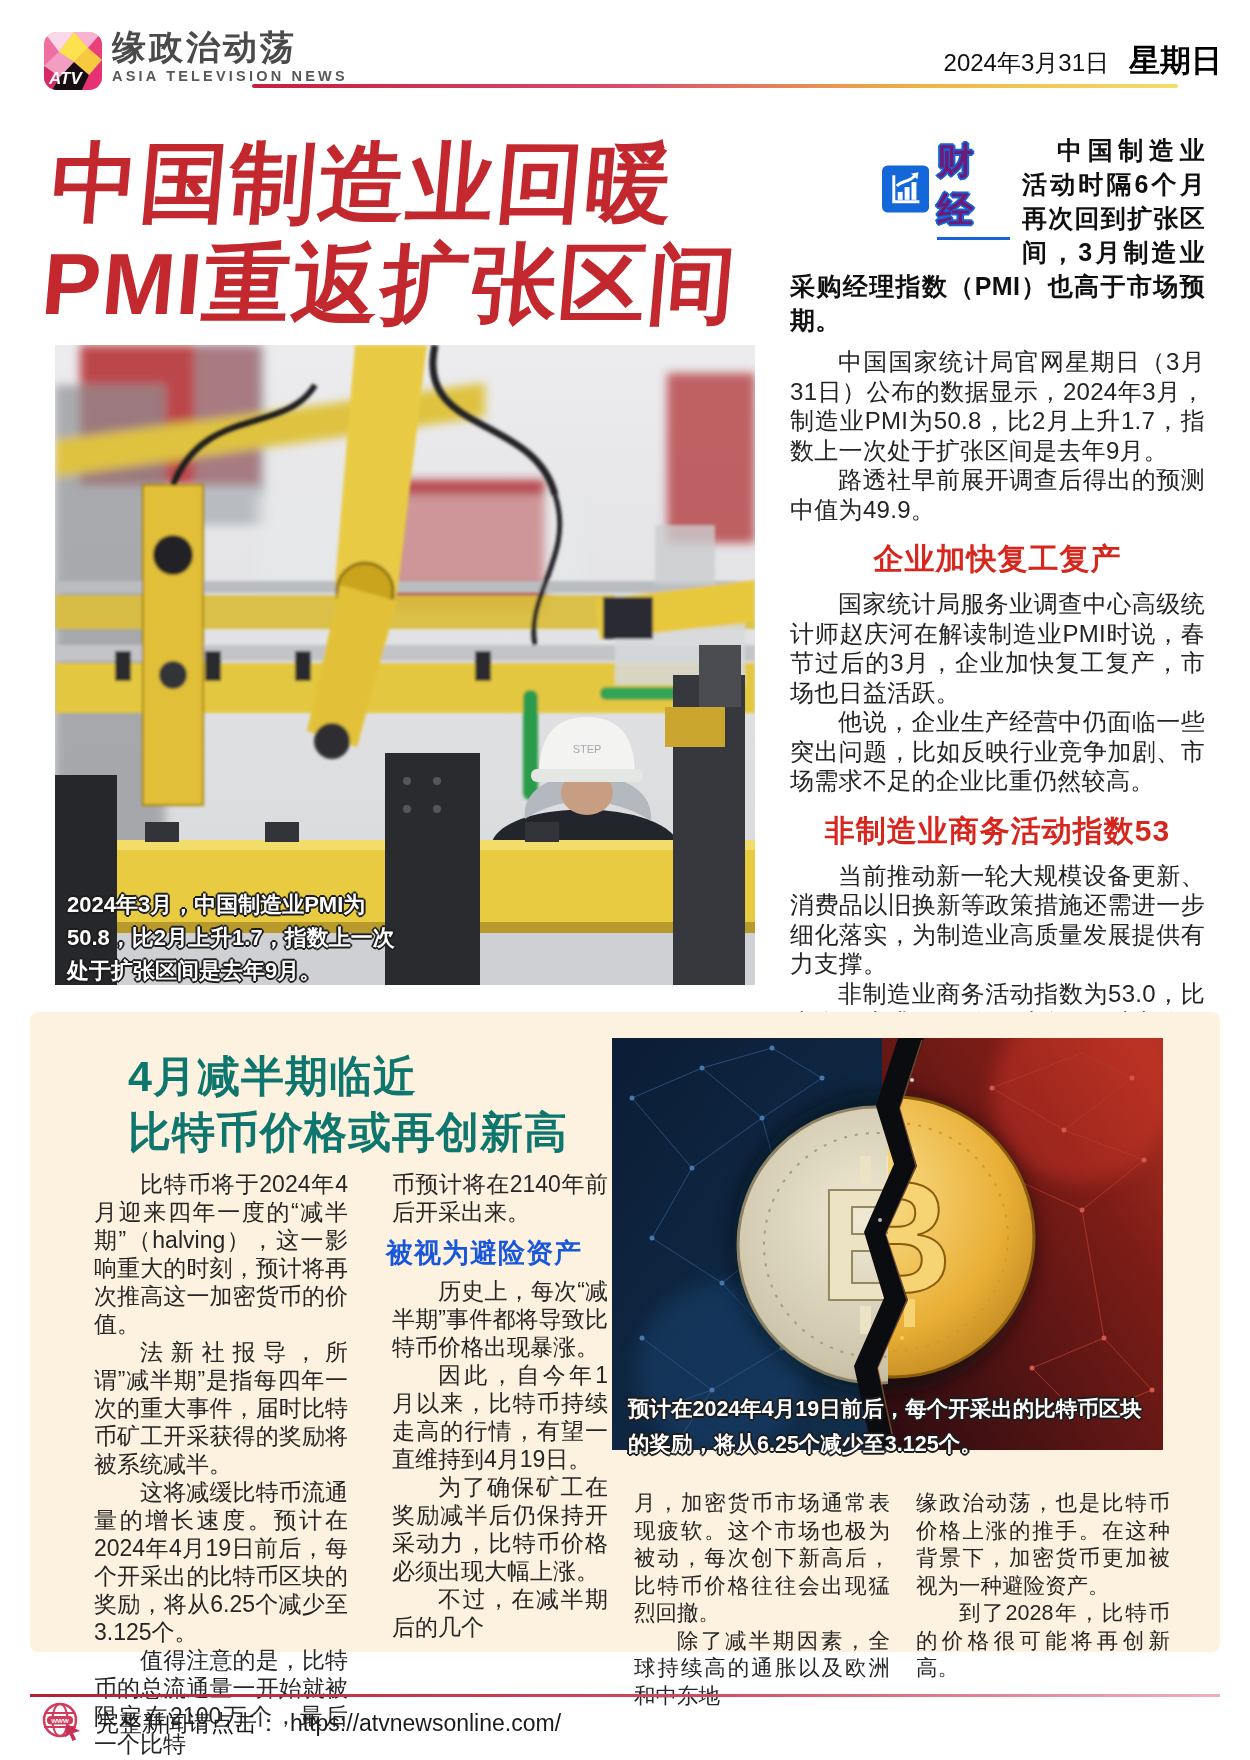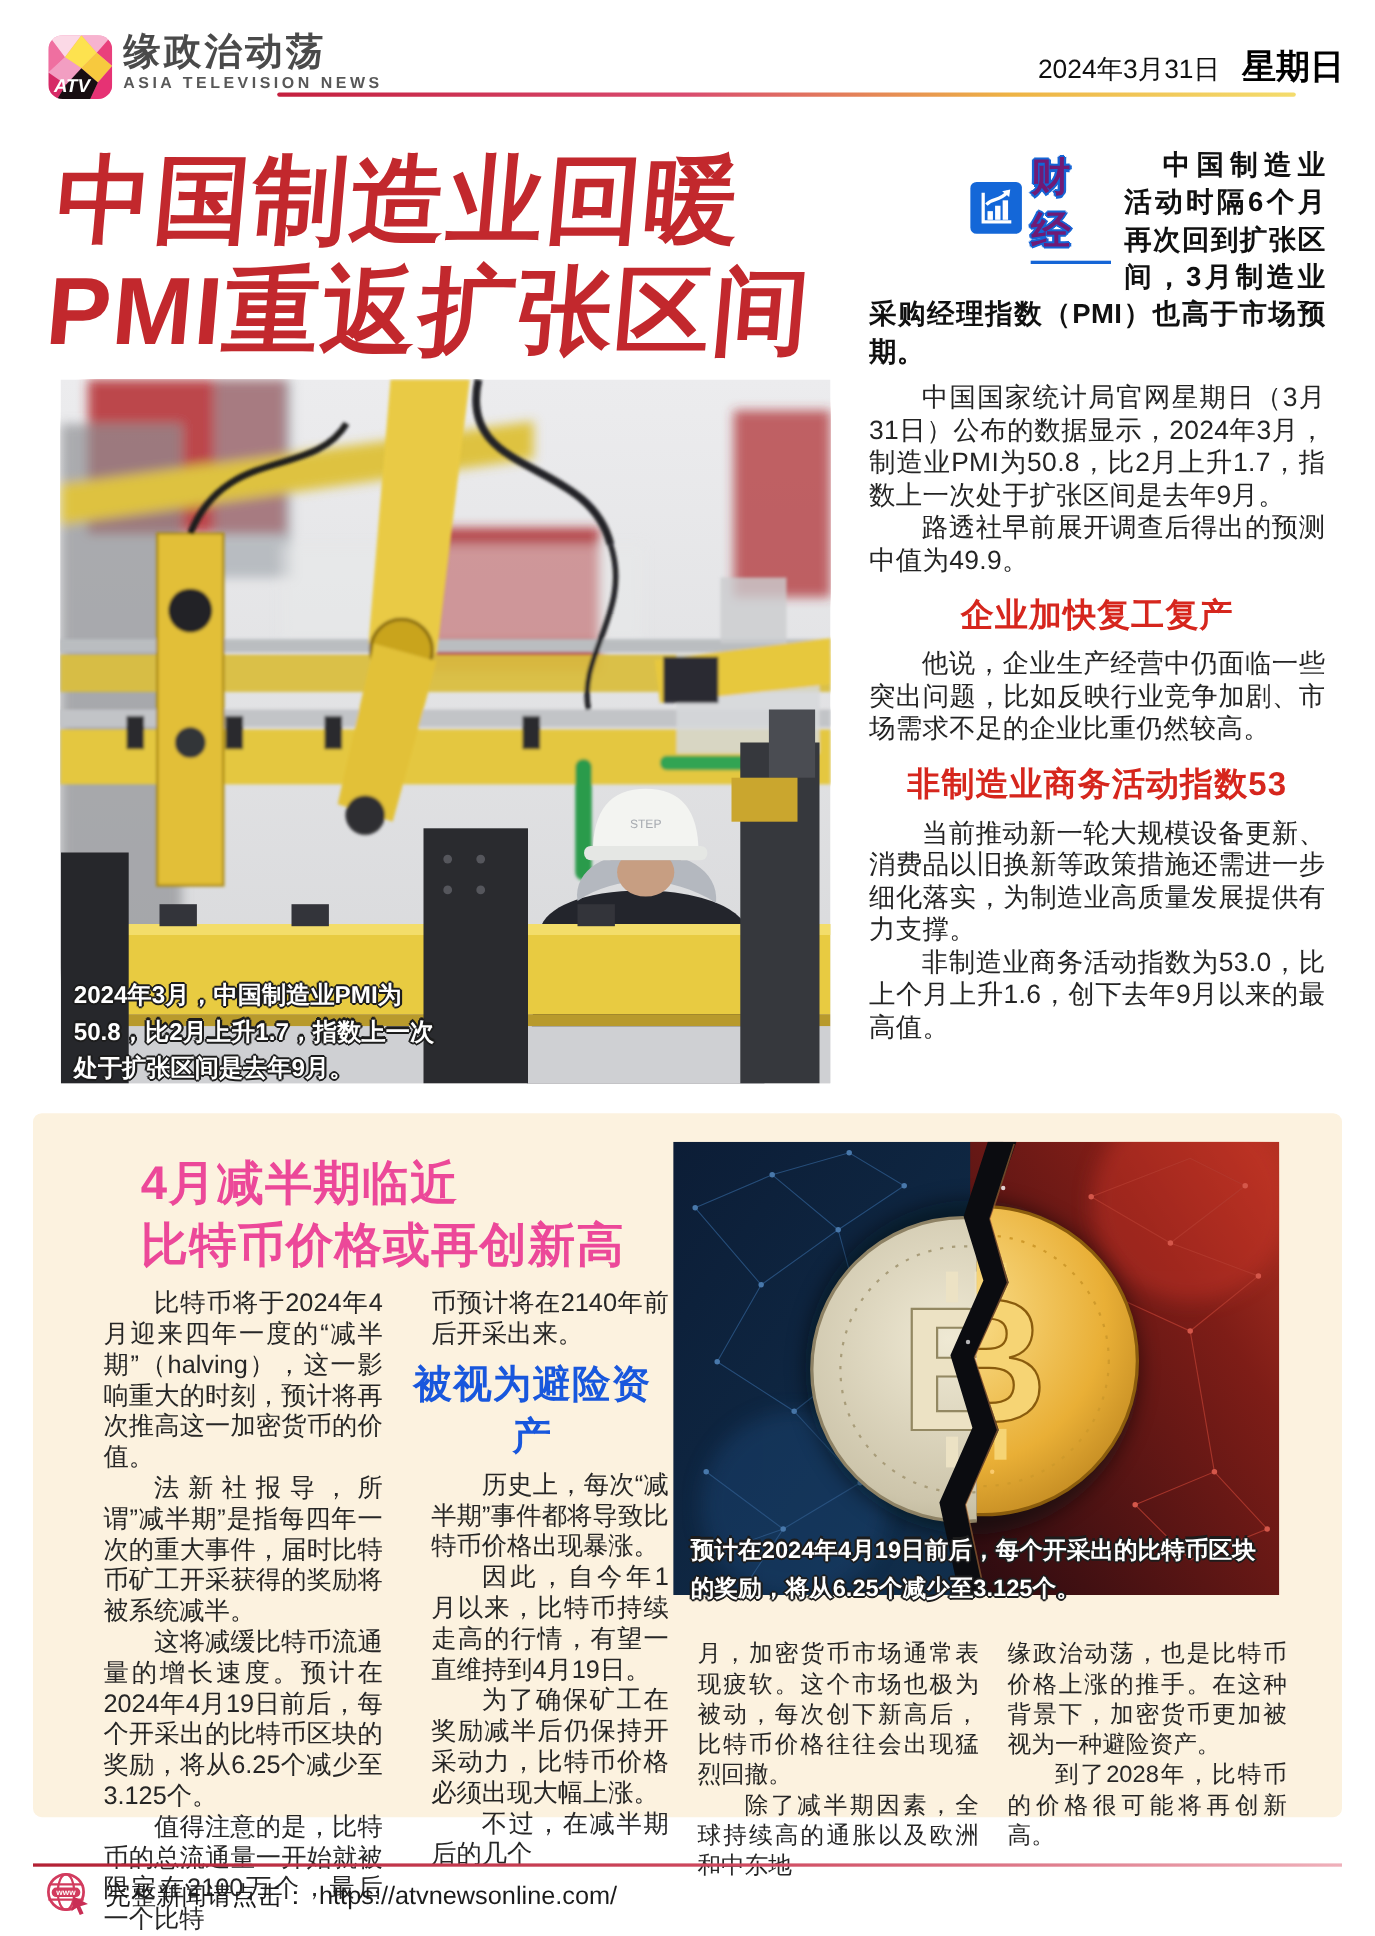--- a/index.html
+++ b/index.html
@@ -32,26 +32,26 @@
 
   
   .o-dark{color:#fff;font-weight:bold;
      text-shadow:-2px 0 0 #1d1d1d,2px 0 0 #1d1d1d,0 -2px 0 #1d1d1d,0 2px 0 #1d1d1d,
                  -1px -1px 0 #1d1d1d,1px 1px 0 #1d1d1d,-1px 1px 0 #1d1d1d,1px -1px 0 #1d1d1d;}
   .photo-cap{font-size:22px;line-height:33px;}
   .btc-cap{font-size:21.5px;line-height:35px;}
 
   
   .cream{background:#fcf2df;border-radius:8px;}
-  .btc-head{font-size:43px;line-height:56px;font-weight:900;color:#ec4899;letter-spacing:1px;}
+  .btc-head{font-size:43px;line-height:56px;font-weight:900;color:#0f766e;letter-spacing:1px;}
   .btc-col p{margin:0;text-indent:2em;text-align:justify;color:#262626;}
   .c12 p{font-size:23px;line-height:28px;margin-left:32px;}
   .c34 p{font-size:21.5px;line-height:27.5px;}
   .noind{text-indent:0 !important;}
-  .bluesub{margin:9px 0 6px;text-align:center;font-size:35px;font-weight:900;color:#1857dd;letter-spacing:1px;}
+  .bluesub{margin:9px 0 6px;text-align:center;font-size:27px;font-weight:900;color:#1857dd;letter-spacing:1px;}
 
   
   .footline{background:linear-gradient(90deg,#b32134 0%,#cf4a60 55%,#efb0ba 100%);}
   .foot-txt{font-size:23px;color:#1b1b1b;display:flex;gap:10px;align-items:baseline;}
   .foot-txt a{color:#1b1b1b;text-decoration:none;}
 </style>
 </head>
 <body>
 
 <div id="page">
@@ -189,20 +189,21 @@
         <rect x="30" y="17" width="5" height="18" fill="#ffffff"></rect>
         <path d="M15,21 C21,14 26,19 35,9" stroke="#ffffff" stroke-width="3" fill="none"></path>
         <polygon points="37,7 29.5,8.5 36,14" fill="#ffffff"></polygon>
       </svg>
       <span class="fin-label">财经</span>
     </div>
     <p class="lead-p">中国制造业活动时隔6个月再次回到扩张区间，3月制造业采购经理指数（PMI）也高于市场预期。</p>
     <p style="clear:both;margin-top:10px !important;">中国国家统计局官网星期日（3月31日）公布的数据显示，2024年3月，制造业PMI为50.8，比2月上升1.7，指数上一次处于扩张区间是去年9月。</p>
     <p>路透社早前展开调查后得出的预测中值为49.9。</p>
     <h3 class="redsub">企业加快复工复产</h3>
+    <p>国家统计局服务业调查中心高级统计师赵庆河在解读制造业PMI时说，春节过后的3月，企业加快复工复产，市场也日益活跃。</p>
     <p>他说，企业生产经营中仍面临一些突出问题，比如反映行业竞争加剧、市场需求不足的企业比重仍然较高。</p>
     <h3 class="redsub">非制造业商务活动指数53</h3>
     <p>当前推动新一轮大规模设备更新、消费品以旧换新等政策措施还需进一步细化落实，为制造业高质量发展提供有力支撑。</p>
     <p>非制造业商务活动指数为53.0，比上个月上升1.6，创下去年9月以来的最高值。</p>
   </div>
 
   <div class="abs cream" style="left:30px;top:1012px;width:1190px;height:640px;"></div>
 
   <div class="abs btc-head" style="left:128px;top:1048px;">
     <div>4月减半期临近</div>

